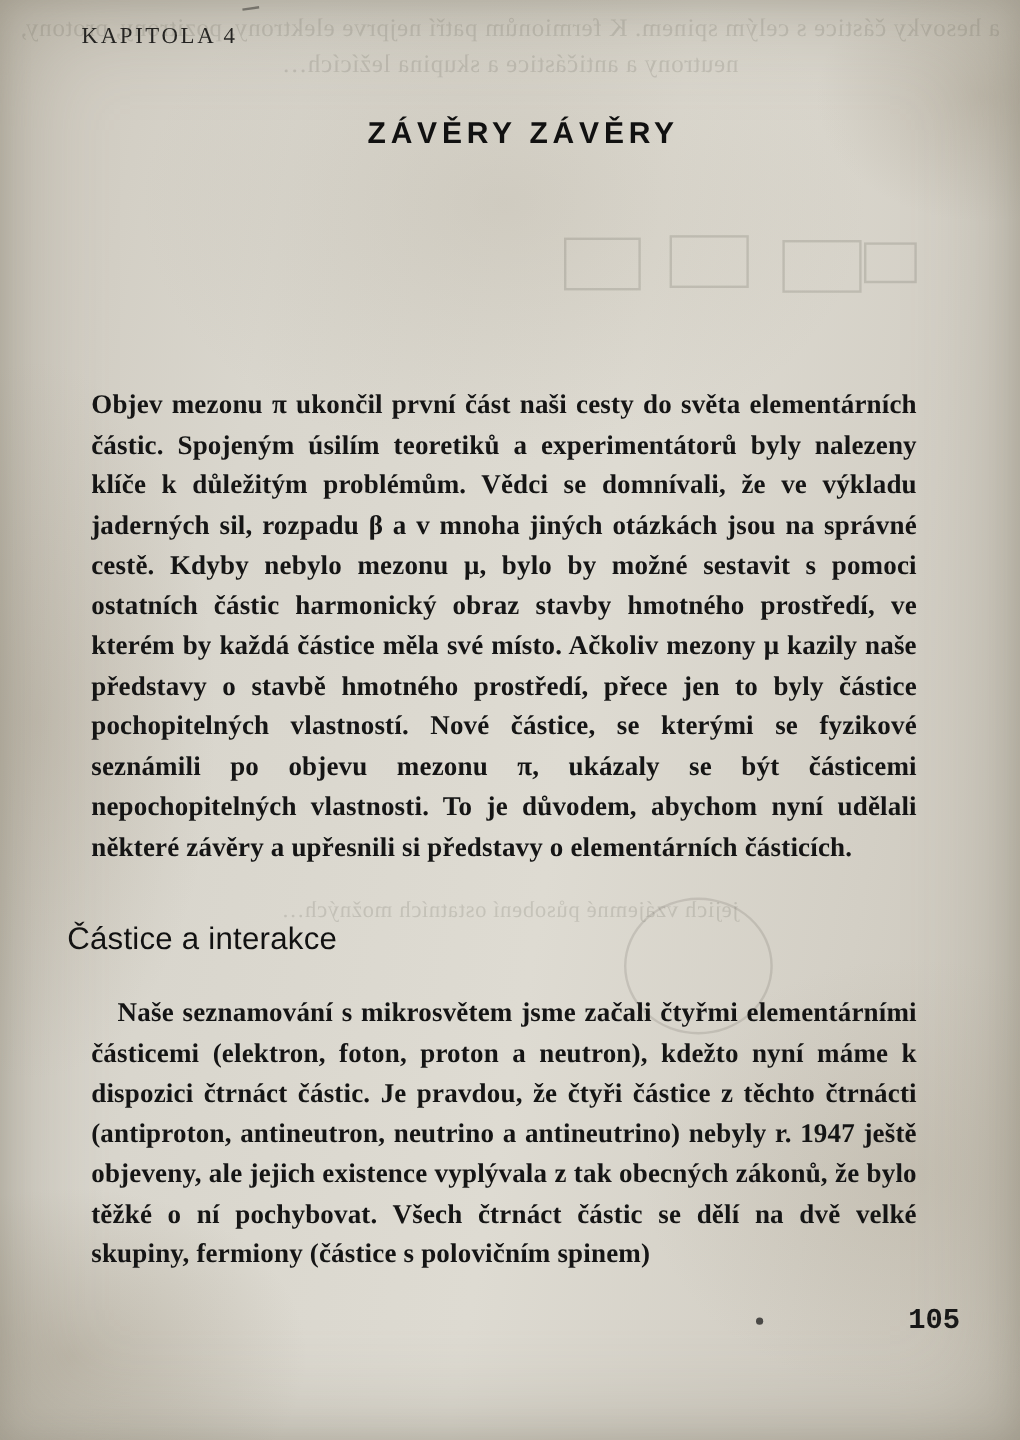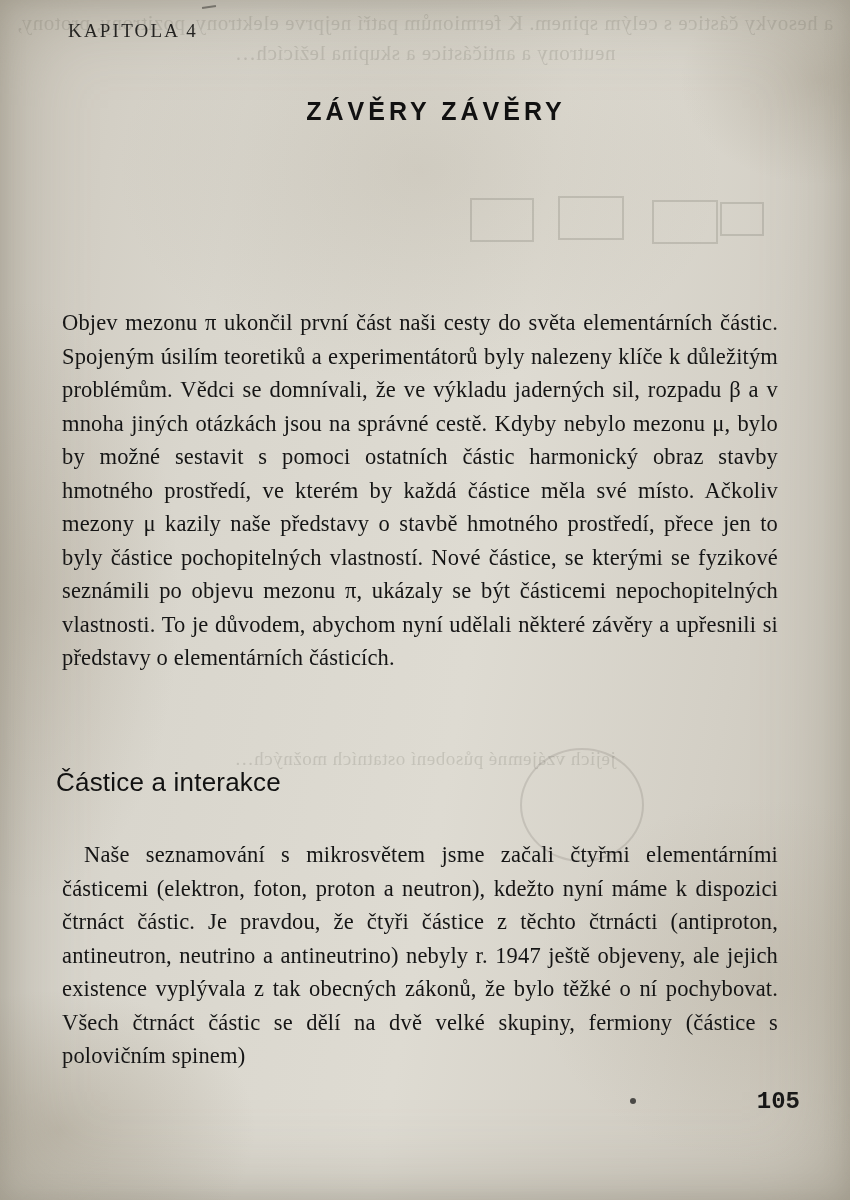--- a/index.html
+++ b/index.html
@@ -116,38 +116,38 @@
   .body-block {
     position: absolute;
     left: 62px;
     width: 716px;
     font-size: 22.5px;
     line-height: 33.5px;
     text-align: justify;
     color: #151515;
     letter-spacing: 0.15px;
   }
-  .body-block p { margin: 0; }
+  .body-block p { margin: 14px; font-weight: bold; }
   .body-block p.indent { text-indent: 22px; }
 
   #para1 { top: 306px; }
 
   .subhead {
     position: absolute;
     left: 56px;
     top: 755px;
     font-family: "Liberation Sans", sans-serif;
     font-weight: normal;
     font-size: 26px;
     color: #111;
     letter-spacing: 0.2px;
     margin-top: 12px;
   }
 
-  #para2 { top: 838px; }
+  #para2 { top: 813px; }
 
   .page-number {
     position: absolute;
     right: 72px;
     top: 1088px;
     font-family: Liberation Mono, monospace;
     font-size: 24px;
     font-weight: bold;
     color: #161616;
   }

